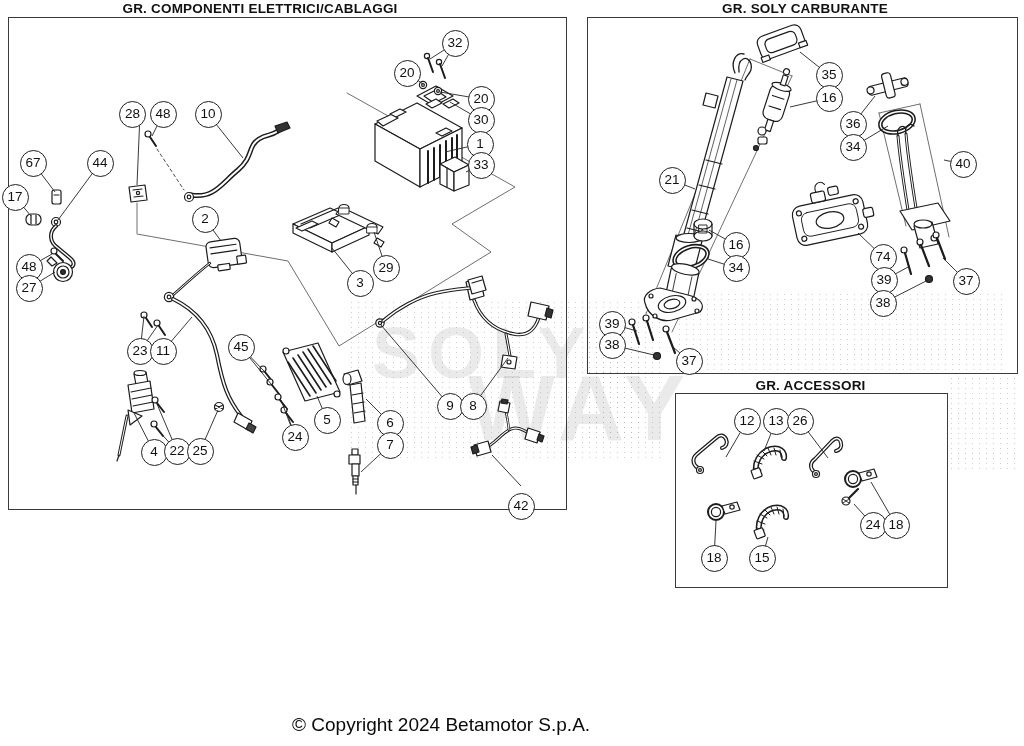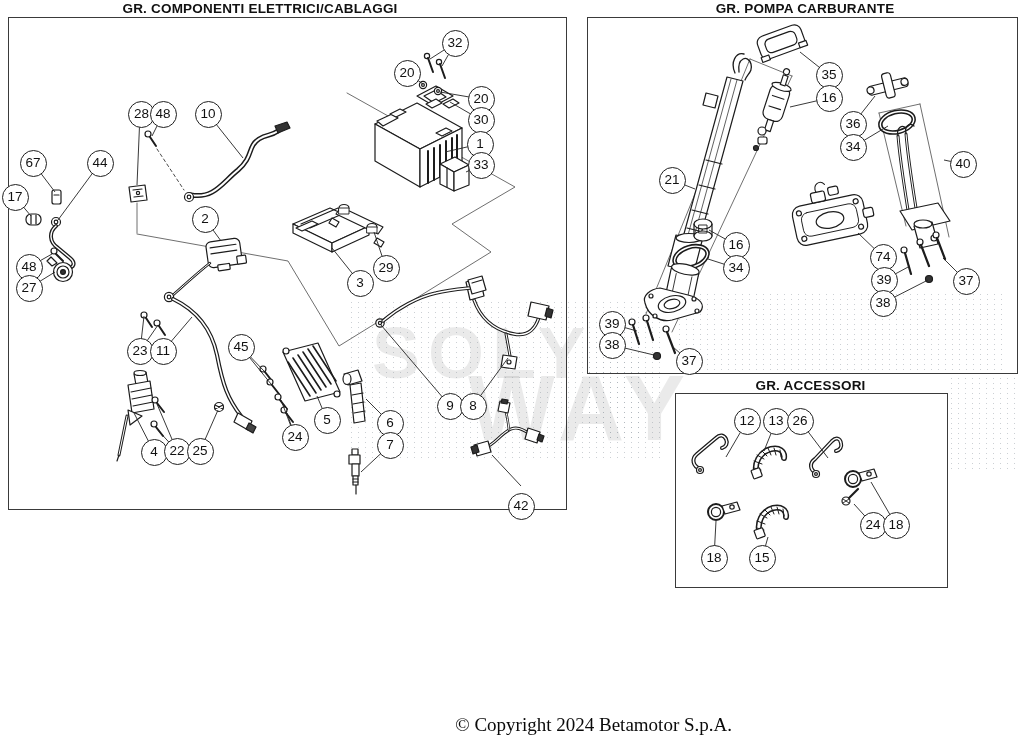--- a/index.html
+++ b/index.html
@@ -1,22 +1,22 @@
 <!DOCTYPE html>
 <html><head>
 <meta charset="utf-8">
 <style>
   html,body{margin:0;padding:0;background:#fff;}
   .page{position:relative;width:1024px;height:746px;background:#fff;overflow:hidden;
         font-family:"Liberation Sans", sans-serif;color:#111;}
   .panel-box{position:absolute;border:1.6px solid #3a3a3a;background:transparent;}
   .panel-title{position:absolute;font-weight:bold;font-size:13.5px;letter-spacing:.2px;
                text-align:center;white-space:nowrap;}
-  .copyright{position:absolute;left:292px;top:714px;width:440px;text-align:right;
-             font-size:19px;color:#0a0a0a;font-family:Liberation Serif, serif;}
+  .copyright{position:absolute;left:292px;top:714px;width:440px;text-align:left;
+             font-size:19px;color:#0a0a0a;}
   .callout{position:absolute;width:27px;height:27px;box-sizing:border-box;
            border:1.5px solid #1f1f1f;border-radius:50%;background:#fff;
            font-size:13.5px;line-height:24px;text-align:center;z-index:30;}
   #art-svg,#leader-svg{position:absolute;left:0;top:0;z-index:10;}
   #leader-svg{z-index:20;}
   #leader-svg line{stroke:#222;stroke-width:0.9;}
   .dots{position:absolute;z-index:5;
         background-image:radial-gradient(#98a0a8 0.8px, transparent 1px);
         background-size:7px 5px;opacity:.5;}
   .wm{position:absolute;z-index:4;font-weight:bold;letter-spacing:8px;
@@ -32,21 +32,21 @@
   <div class="dots" style="left:348px;top:300px;width:312px;height:162px;"></div>
   <div class="dots" style="left:676px;top:292px;width:330px;height:78px;"></div>
   <div class="dots" style="left:948px;top:376px;width:68px;height:96px;"></div>
   <div class="dots" style="left:586px;top:330px;width:56px;height:110px;"></div>
 
   <div class="panel-box" style="left:8px;top:17px;width:557px;height:491px;"></div>
   <div class="panel-box" style="left:587px;top:17px;width:429px;height:355px;"></div>
   <div class="panel-box" style="left:675px;top:393px;width:271px;height:193px;"></div>
 
   <div class="panel-title" style="left:100px;top:1px;width:320px;">GR. COMPONENTI ELETTRICI/CABLAGGI</div>
-  <div class="panel-title" style="left:650px;top:1px;width:310px;">GR. POMPA CARBURANTE</div>
+  <div class="panel-title" style="left:650px;top:1px;width:310px;">GR. SOLY CARBURANTE</div>
   <div class="panel-title" style="left:675px;top:378px;width:271px;">GR. ACCESSORI</div>
 
   <svg id="art-svg" width="1024" height="746" viewBox="0 0 1024 746">
     <g stroke="#1c1c1c" stroke-width="1.2" fill="none" stroke-linecap="round" stroke-linejoin="round">
 
       <g stroke="#4a4a4a" stroke-width="0.8">
         <path d="M347,93 L515,187 L452,224 L491,252 L339,346 L288,261 L137,234"></path>
         <path d="M137,203 L137,233"></path>
       </g>
 
@@ -465,21 +465,21 @@
       <line x1="747" y1="421" x2="726" y2="457"></line>
       <line x1="776" y1="421" x2="764" y2="451"></line>
       <line x1="800" y1="421" x2="828" y2="458"></line>
       <line x1="714" y1="558" x2="716" y2="521"></line>
       <line x1="762" y1="558" x2="768" y2="537"></line>
       <line x1="873" y1="525" x2="854" y2="504"></line>
       <line x1="896" y1="525" x2="871" y2="482"></line>
     </svg>
 
   <div id="callout-layer">
-      <div class="callout" style="left: 128px; top: 100.5px;">28</div>
+      <div class="callout" style="left: 119px; top: 100.5px;">28</div>
       <div class="callout" style="left: 149.5px; top: 100.5px;">48</div>
       <div class="callout" style="left: 194.5px; top: 100.5px;">10</div>
       <div class="callout" style="left: 19.5px; top: 149.5px;">67</div>
       <div class="callout" style="left: 86.5px; top: 149.5px;">44</div>
       <div class="callout" style="left: 1.5px; top: 183.5px;">17</div>
       <div class="callout" style="left: 15.5px; top: 253.5px;">48</div>
       <div class="callout" style="left: 15.5px; top: 274.5px;">27</div>
       <div class="callout" style="left: 191.5px; top: 205.5px;">2</div>
       <div class="callout" style="left: 441.5px; top: 29.5px;">32</div>
       <div class="callout" style="left: 393.5px; top: 59.5px;">20</div>

